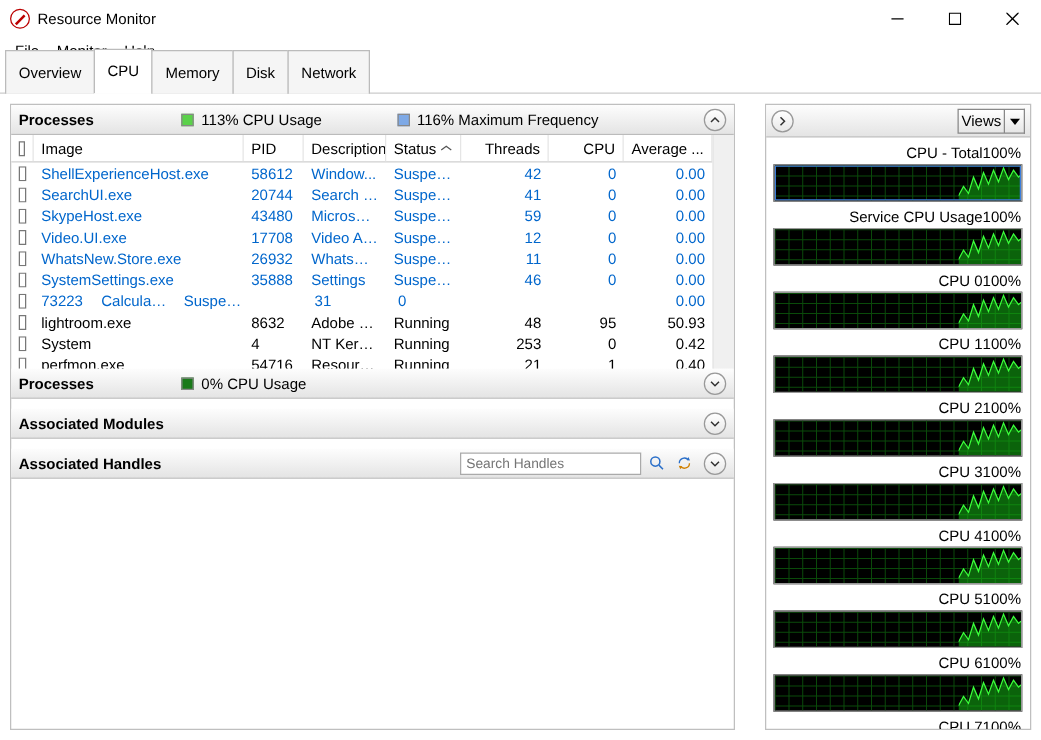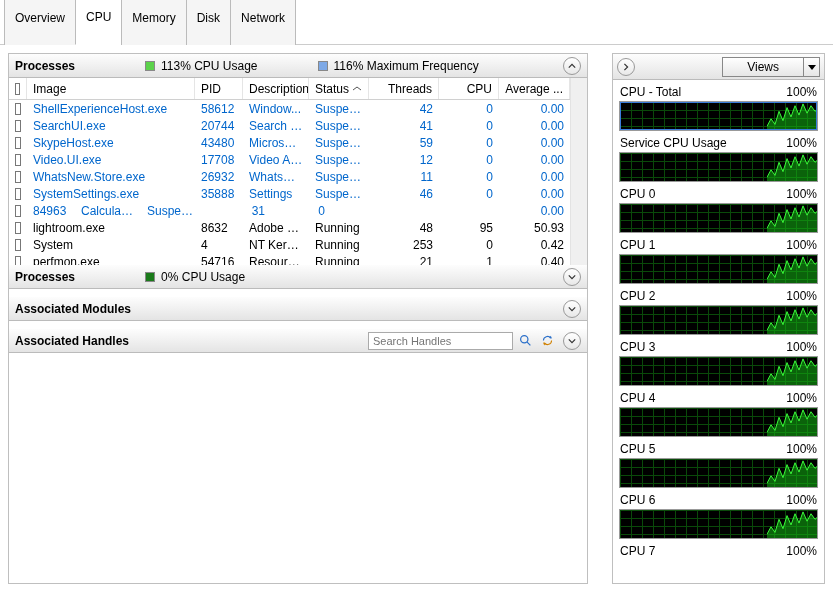--- a/index.html
+++ b/index.html
@@ -9,21 +9,21 @@
   .app-icon { width:16px; height:16px; border-radius:50%; border:1px solid #b00; position:relative; margin-right:6px; }
   .app-icon::before { content:""; position:absolute; width:10px; height:1.5px; background:#b00; top:7px; left:2px; transform:rotate(-45deg); }
   .app-title { font-size:12px; }
   .win-controls { margin-left:auto; display:flex; }
   .win-btn { width:46px; height:30px; display:flex; align-items:center; justify-content:center; }
   .win-btn svg { width:10px; height:10px; }
   .menubar { height:21px; display:flex; align-items:center; padding:0 6px; gap:2px; }
   .menu-item { padding:2px 6px; text-decoration:underline; text-decoration-color:transparent; }
   .menu-item .ul { text-decoration:underline; }
   .tabstrip { height:24px; display:flex; align-items:flex-end; padding:0 4px; border-bottom:1px solid #ccc; background:#fff; }
-  .tab { padding:20px 10px; border:1px solid #bbb; border-bottom:none; margin-right:-1px; background:#f5f5f5; font-size:12px; position:relative; top:1px; color:#000; }
+  .tab { padding:10px 10px; border:1px solid #bbb; border-bottom:none; margin-right:-1px; background:#f5f5f5; font-size:12px; position:relative; top:1px; color:#000; }
   .tab.active { background:#fff; border-bottom:1px solid #fff; }
   .content { flex:1; display:flex; gap:24px; padding:8px; overflow:hidden; }
   .left-pane { flex:1; display:flex; flex-direction:column; border:1px solid #bfbfbf; min-width:0; }
   .right-pane { width:213px; display:flex; flex-direction:column; border:1px solid #bfbfbf; }
   .panel-head { height:24px; background:linear-gradient(#fdfdfd,#e4e4e4); border-bottom:1px solid #bbb; display:flex; align-items:center; padding:0 6px; font-weight:bold; font-size:12px; color:#000; }
   .panel-head .sq { width:10px; height:10px; border:1px solid #888; }
   .sq.g { background:#5bd24a; }
   .sq.b { background:#7ea9e6; }
   .chev-btn { margin-left:auto; width:18px; height:18px; border:1px solid #999; border-radius:50%; background:linear-gradient(#fff,#e8e8e8); display:flex; align-items:center; justify-content:center; }
   .chev-btn svg { width:8px; height:8px; }
@@ -53,25 +53,25 @@
   .c-avg { flex:1; text-align:right; }
   .panel-head.small { font-size:12px; }
   .services-stat .sq { background:#1a7a1a; }
   .search-wrap { margin-left:auto; display:flex; align-items:center; }
   .search-input { width:145px; height:18px; border:1px solid #aaa; font-size:11px; padding:0 4px; color:#777; }
   .search-btn, .refresh-btn { width:20px; height:18px; display:flex; align-items:center; justify-content:center; margin-left:2px; }
   .search-btn svg, .refresh-btn svg { width:13px; height:13px; }
   
   .rp-top { height:26px; border-bottom:1px solid #bbb; background:linear-gradient(#fdfdfd,#e4e4e4); display:flex; align-items:center; padding:0 4px; gap:4px; }
   .views-btn { margin-left:auto; display:flex; }
-  .views-main { height:20px; border:1px solid #888; background:linear-gradient(#fff,#e6e6e6); padding:0 24px; font-size:12px; display:flex; align-items:center; }
+  .views-main { height:20px; border:1px solid #888; background:linear-gradient(#fff,#e6e6e6); padding:0 2px; font-size:12px; display:flex; align-items:center; }
   .views-drop { width:16px; height:20px; border:1px solid #888; border-left:none; background:linear-gradient(#fff,#e6e6e6); display:flex; align-items:center; justify-content:center; }
   .charts { flex:1; overflow:auto; padding:4px 6px; }
   .chart-block { margin-bottom:4px; }
-  .chart-title { display:flex; justify-content:space-between; font-size:12px; padding:1px 1px 2px 1px; }
+  .chart-title { display:flex; justify-content:flex-end; font-size:12px; padding:1px 1px 2px 1px; }
   .chart-box { height:30px; border:1px solid #999; background:#000; position:relative; overflow:hidden; }
   .chart-box.blue::after { content:""; position:absolute; inset:0; border:1px solid #3a7ddc; pointer-events:none; }
   .grid-bg { position:absolute; inset:0;
     background-image:
       linear-gradient(#0a4a0a 1px, transparent 1px),
       linear-gradient(90deg, #0a4a0a 1px, transparent 1px);
     background-size: 11px 8px;
   }
   .spark { position:absolute; right:0; bottom:0; height:100%; width:50px; }
   .spark polyline { fill:none; stroke:#3bff3b; stroke-width:1; }
@@ -82,20 +82,42 @@
   .list-area { flex:1; display:flex; flex-direction:column; min-width:0; }
   .lower-gap { flex:1; }
   .stat-group { display:flex; align-items:center; gap:6px; font-weight:normal; }
   .ml-60 { margin-left:70px; }
 </style>
 </head>
 <body>
 
 <div class="window">
 
+  <div class="titlebar">
+    <div class="app-icon"></div>
+    <div class="app-title">Resource Monitor</div>
+    <div class="win-controls">
+      <div class="win-btn">
+        <svg viewBox="0 0 10 10">
+            <line x1="0" y1="5" x2="10" y2="5" stroke="#000" stroke-width="1"></line>
+          </svg>
+      </div>
+      <div class="win-btn">
+        <svg viewBox="0 0 10 10">
+            <rect x="0.5" y="0.5" width="9" height="9" fill="none" stroke="#000" stroke-width="1"></rect>
+          </svg>
+      </div>
+      <div class="win-btn">
+        <svg viewBox="0 0 10 10">
+            <line x1="0" y1="0" x2="10" y2="10" stroke="#000"></line>
+            <line x1="10" y1="0" x2="0" y2="10" stroke="#000"></line>
+          </svg>
+      </div>
+    </div>
+  </div>
 
   <div class="menubar">
     <div class="menu-item"><span class="ul">File</span></div>
     <div class="menu-item"><span class="ul">Monitor</span></div>
     <div class="menu-item"><span class="ul">Help</span></div>
   </div>
 
   <div class="tabstrip">
     <div class="tab">Overview</div>
     <div class="tab active">CPU</div>
@@ -214,21 +236,21 @@
                 <div class="c c-desc">Settings</div>
                 <div class="c c-stat">Suspen...</div>
                 <div class="c c-thr">46</div>
                 <div class="c c-cpu">0</div>
                 <div class="c c-avg">0.00</div>
               </div>
               <div class="row">
                 <div class="c c-chk">
                   <span class="chk"></span>
                 </div>
-                <div class="c c-pid">84963</div>
+                <div class="c c-pid">73223</div>
                 <div class="c c-desc">Calculato...</div>
                 <div class="c c-stat">Suspen...</div>
                 <div class="c c-thr">31</div>
                 <div class="c c-cpu">0</div>
                 <div class="c c-avg">0.00</div>
               </div>
               <div class="row black">
                 <div class="c c-chk">
                   <span class="chk"></span>
                 </div>

